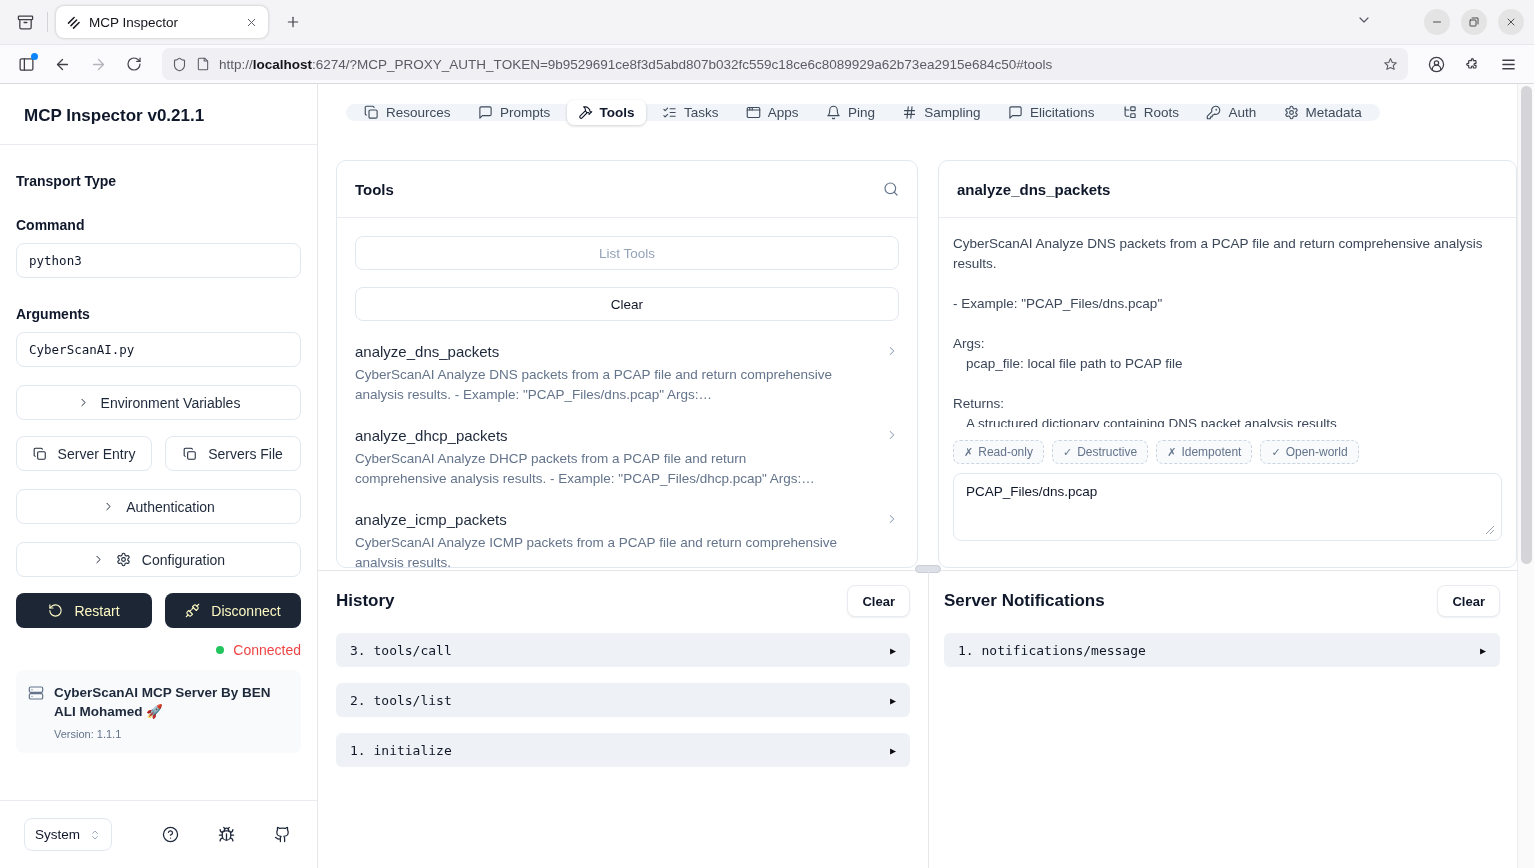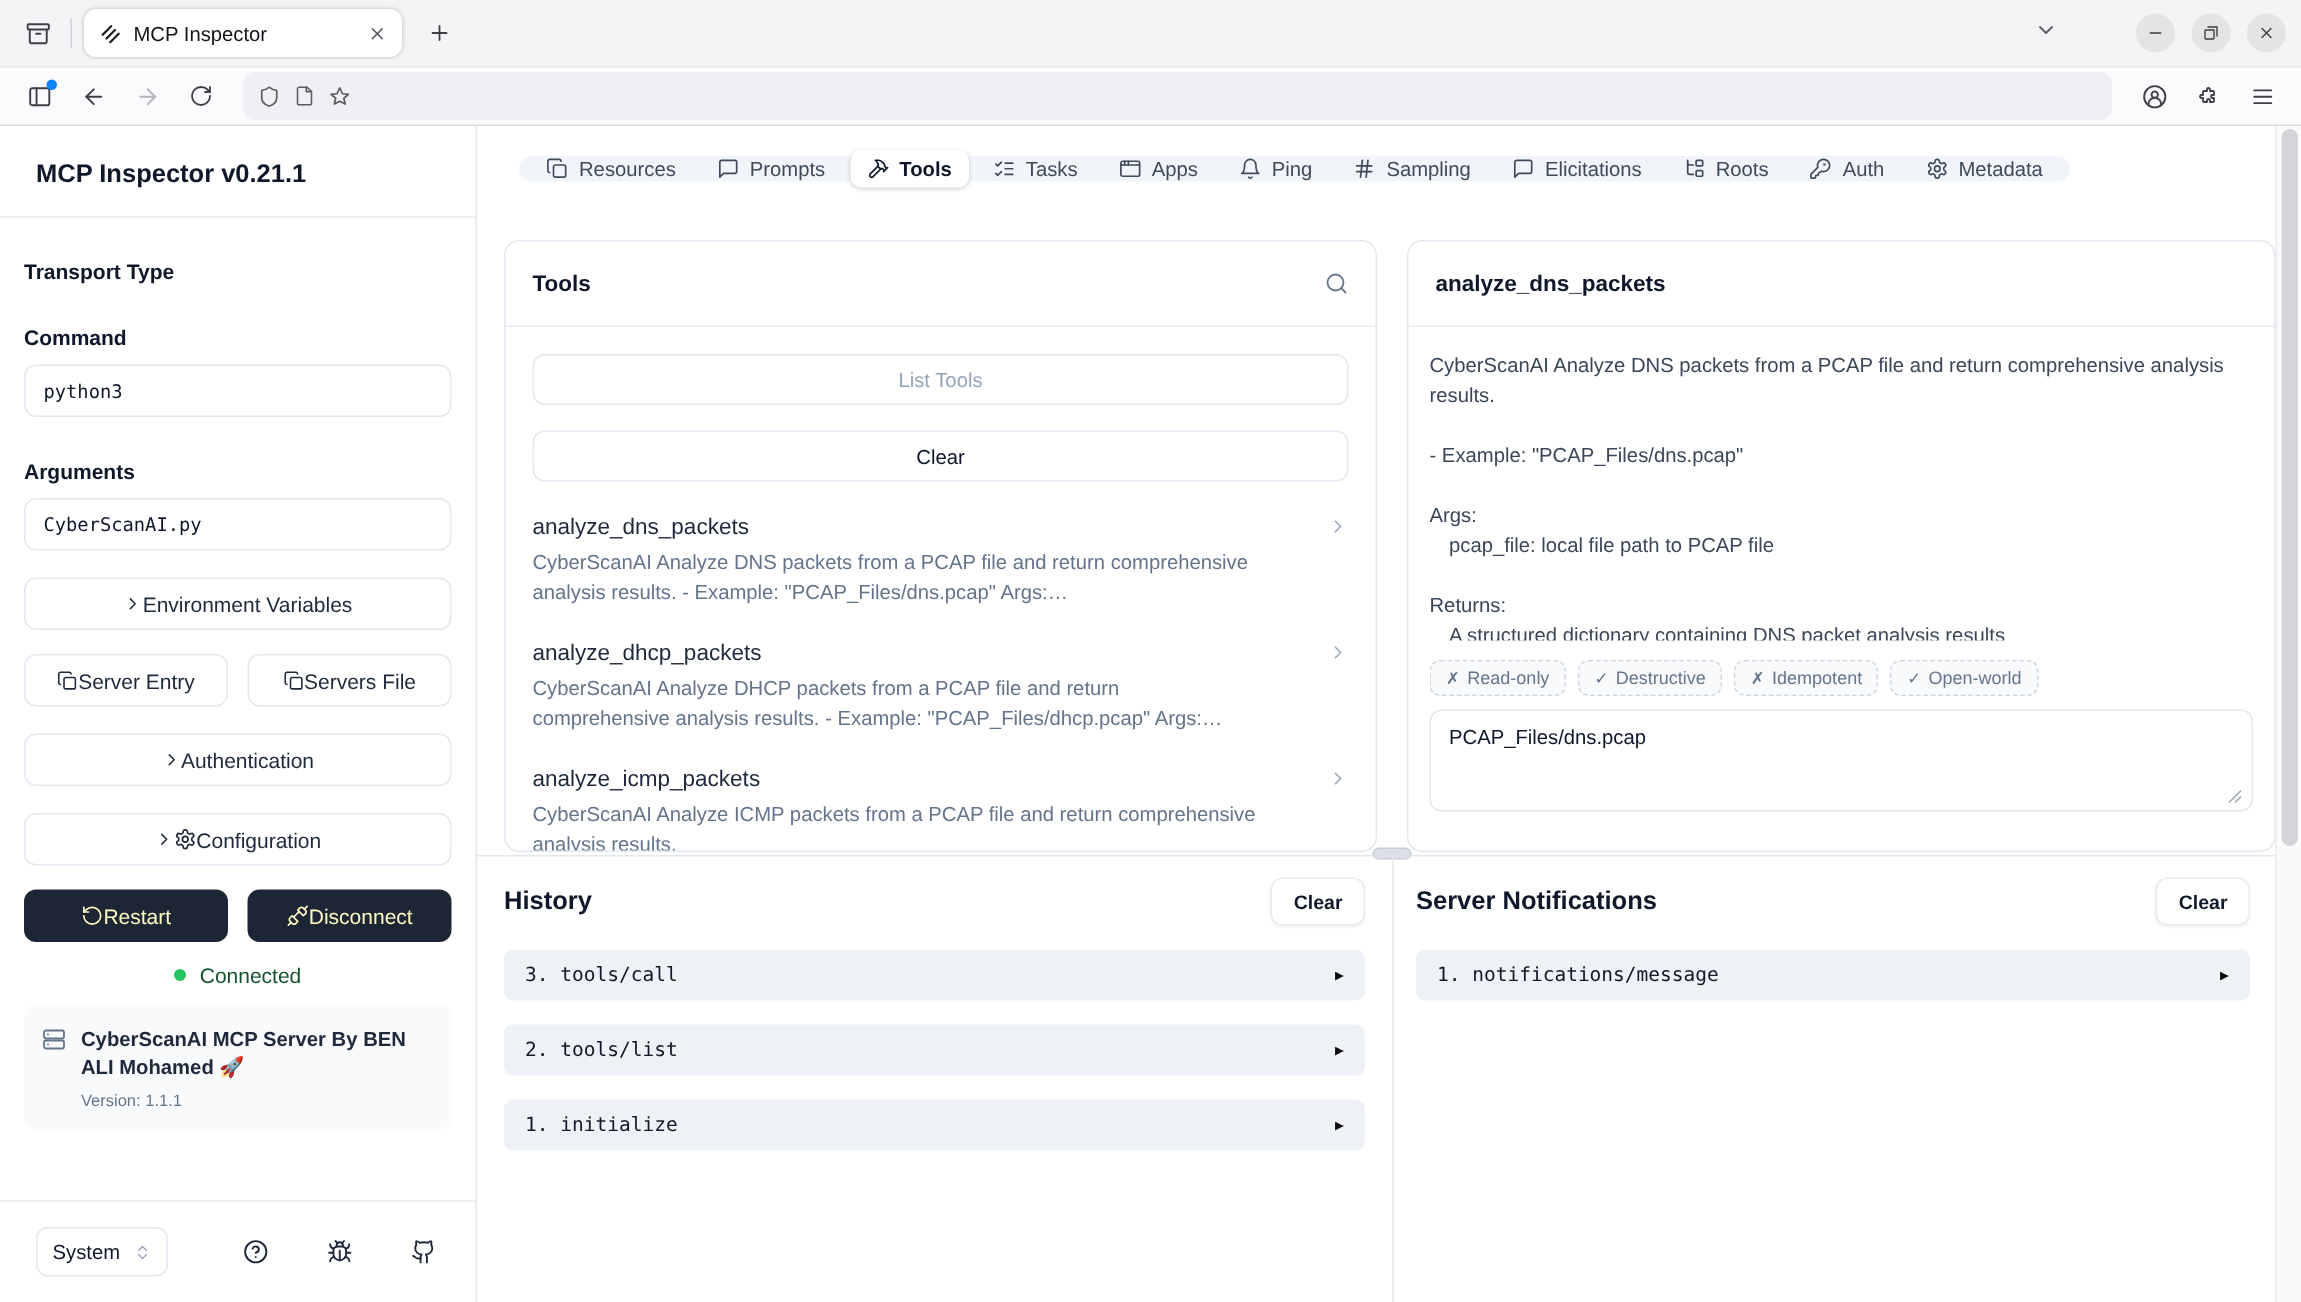--- a/index.html
+++ b/index.html
@@ -37,25 +37,25 @@
   #sidebar{width:318px;flex-shrink:0;border-right:1px solid #e5e7eb;display:flex;flex-direction:column}
   .sb-header{padding:22px 24px 18px;border-bottom:1px solid #e8ebf0}
   .sb-title{font-size:17px;font-weight:700}
   .sb-body{padding:0 16px;flex:1}
   .sb-label{margin-top:28px;font-size:14px;font-weight:600}
   .sb-select,.sb-input{margin-top:10px;height:35px;border:1px solid #e2e8f0;border-radius:8px;background:#fff;
        display:flex;align-items:center;justify-content:space-between;padding:0 12px;font-size:14px}
   .mono{font-family:"DejaVu Sans Mono",monospace;font-size:12.5px}
   .sel-chev{color:#94a3b8}
   .sb-btn{margin-top:18px;width:100%;height:35px;border:1px solid #e2e8f0;border-radius:8px;background:#fff;
-       display:flex;align-items:center;justify-content:center;gap:0;font-size:14px;font-weight:500;color:#1e293b;cursor:pointer}
+       display:flex;align-items:center;justify-content:center;gap:11px;font-size:14px;font-weight:500;color:#1e293b;cursor:pointer}
   .sb-row{display:flex;gap:13px;margin-top:16px}
   .sb-row .sb-btn{margin-top:0;flex:1}
   .dark-btn{background:#1c2635;border:none;color:#fef9c3}
-  .status{margin-top:14px;display:flex;align-items:center;justify-content:center;gap:9px;font-size:14px;color:#14532d}
+  .status{margin-top:14px;display:flex;align-items:center;justify-content:flex-end;gap:9px;font-size:14px;color:#ef4444}
   .dot{width:8px;height:8px;border-radius:50%;background:#22c55e}
   .server-card{margin-top:12px;background:#f8fafc;border-radius:8px;padding:13px 12px;display:flex;gap:10px}
   .server-card .s-ic{color:#64748b;margin-top:2px}
   .server-name{font-size:13.5px;font-weight:600;color:#1e293b;line-height:19px}
   .server-ver{font-size:11px;color:#64748b;margin-top:7px}
   .sb-footer{height:68px;border-top:1px solid #e8ebf0;display:flex;align-items:center;padding:0 26px 0 24px}
   .theme-select{width:88px;height:33px;border:1px solid #e2e8f0;border-radius:8px;display:flex;align-items:center;justify-content:space-between;padding:0 10px;font-size:13.5px}
   .foot-icons{margin-left:auto;display:flex;gap:39px;color:#1e293b}
 
   #main{flex:1;position:relative}
@@ -206,20 +206,21 @@
       <svg class="ic" width="15" height="15" viewBox="0 0 24 24">
           <path d="M20 13c0 5-3.5 7.5-7.66 8.95a1 1 0 0 1-.67-.01C7.5 20.5 4 18 4 13V6a1 1 0 0 1 1-1c2 0 4.5-1.2 6.24-2.72a1.17 1.17 0 0 1 1.52 0C14.51 3.81 17 5 19 5a1 1 0 0 1 1 1z"></path>
         </svg>
     </span>
     <span class="u-ic">
       <svg class="ic" width="14" height="14" viewBox="0 0 24 24">
           <path d="M15 2H6a2 2 0 0 0-2 2v16a2 2 0 0 0 2 2h12a2 2 0 0 0 2-2V7Z"></path>
           <path d="M14 2v5h5"></path>
         </svg>
     </span>
+    <span class="url-text"><span>http://</span><span class="host">localhost</span><span>:6274/?MCP_PROXY_AUTH_TOKEN=9b9529691ce8f3d5abd807b032fc559c18ce6c8089929a62b73ea2915e684c50#tools</span></span>
     <span class="u-ic">
       <svg class="ic" width="15" height="15" viewBox="0 0 24 24">
           <path d="M12 2.6 14.9 8.8l6.3.6-4.8 4.2 1.4 6.2L12 16.8 6.2 19.8l1.4-6.2L2.8 9.4l6.3-.6z"></path>
         </svg>
     </span>
   </div>
   <div class="tb-icon">
     <svg class="ic" width="17" height="17" viewBox="0 0 24 24">
         <circle cx="12" cy="12" r="10"></circle>
         <circle cx="12" cy="10" r="3"></circle>

